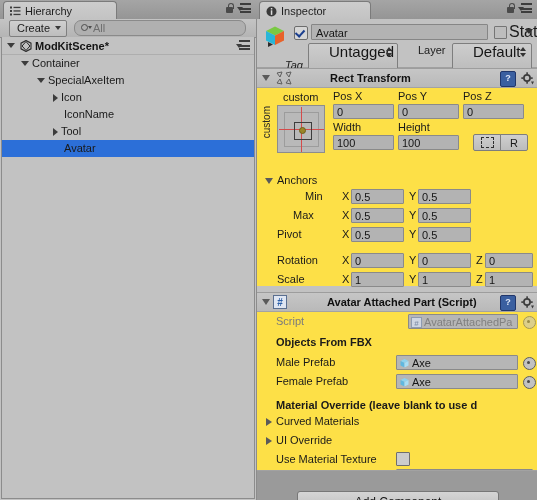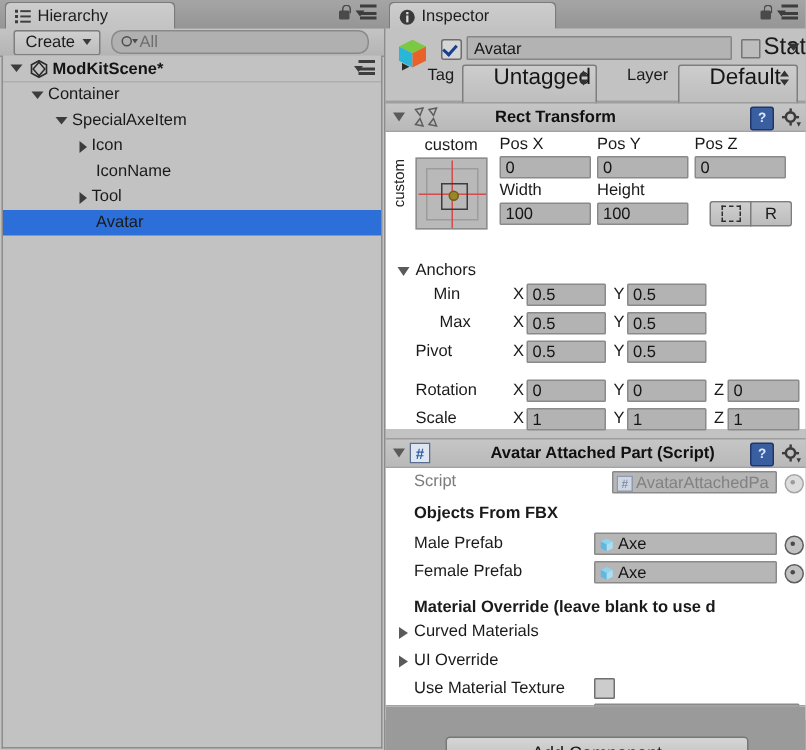--- a/index.html
+++ b/index.html
@@ -145,21 +145,21 @@
   .static-chk{
     position:absolute;left:237px;top:7px;width:11px;height:11px;
     background:#bdbdbd;border:1px solid #757575;border-radius:1px;
   }
   .static-lbl{position:absolute;left:252px;top:5px;font-size:16px;line-height:15px;}
   .static-caret-abs{
     position:absolute;right:5px;top:10px;width:0;height:0;
     border-left:4px solid transparent;border-right:4px solid transparent;
     border-top:5px solid #333;
   }
-  .tag-lbl{position:absolute;left:28px;top:25px;font-size:11px;}
+  .tag-lbl{position:absolute;left:28px;top:40px;font-size:11px;font-style:italic;}
   .layer-lbl{position:absolute;left:161px;top:25px;font-size:11px;}
   .popup{
     position:absolute;height:28px;background:linear-gradient(#cdcdcd,#bcbcbc);
     border:1px solid #7e7e7e;border-radius:2px;
     font-size:15px;color:#161616;line-height:15px;padding-left:20px;
     box-sizing:border-box;
   }
   .popup .updn{
     position:absolute;right:4px;top:3px;width:7px;height:10px;
   }
@@ -181,21 +181,21 @@
     display:flex;align-items:center;
   }
   .comp-title{font-weight:bold;font-size:11px;color:#101010;margin-left:20px;}
   .help-icon{
     position:absolute;right:22px;top:2px;width:14px;height:14px;
     background:#3a5fa0;border:1px solid #20366b;border-radius:2px;
     color:#dfe7f7;font-size:9px;text-align:center;line-height:13px;font-weight:bold;
   }
   .gear-icon{position:absolute;right:4px;top:3px;width:13px;height:13px;}
 
-  .section{position:relative;background:#ffffff;}
+  .section{position:relative;background:#fde047;}
   .lbl{font-size:11px;color:#1a1a1a;}
   .lbl-dim{font-size:11px;color:#7b7b7b;}
   .bold{font-weight:bold;}
   .field{
     position:absolute;height:15px;background:#b3b3b3;
     border:1px solid #8a8a8a;border-radius:1px;
     font-size:11px;color:#151515;line-height:14px;padding-left:3px;
     box-sizing:border-box;
   }
   .objfield{
@@ -481,21 +481,21 @@
         <span class="btn-sm" style="left:216px;top:46px;width:28px;border-radius:2px 0 0 2px;">
           <span class="dash-rect"></span>
         </span>
         <span class="btn-sm" style="left:243px;top:46px;width:28px;border-radius:0 2px 2px 0;">R</span>
       </div>
 
       <div class="section" style="height:112px;">
         <span class="foldout-tri-dn" style="left:8px;top:4px;"></span>
         <span class="lbl" style="position:absolute;left:20px;top:0px;">Anchors</span>
 
-        <span class="lbl" style="position:absolute;left:32px;top:16px;">Min</span>
+        <span class="lbl" style="position:absolute;left:48px;top:16px;">Min</span>
         <span class="axisletter" style="left:85px;top:16px;">X</span>
         <span class="field" style="left:94px;top:15px;width:53px;">0.5</span>
         <span class="axisletter" style="left:152px;top:16px;">Y</span>
         <span class="field" style="left:161px;top:15px;width:53px;">0.5</span>
 
         <span class="lbl" style="position:absolute;left:36px;top:35px;">Max</span>
         <span class="axisletter" style="left:85px;top:35px;">X</span>
         <span class="field" style="left:94px;top:34px;width:53px;">0.5</span>
         <span class="axisletter" style="left:152px;top:35px;">Y</span>
         <span class="field" style="left:161px;top:34px;width:53px;">0.5</span>

